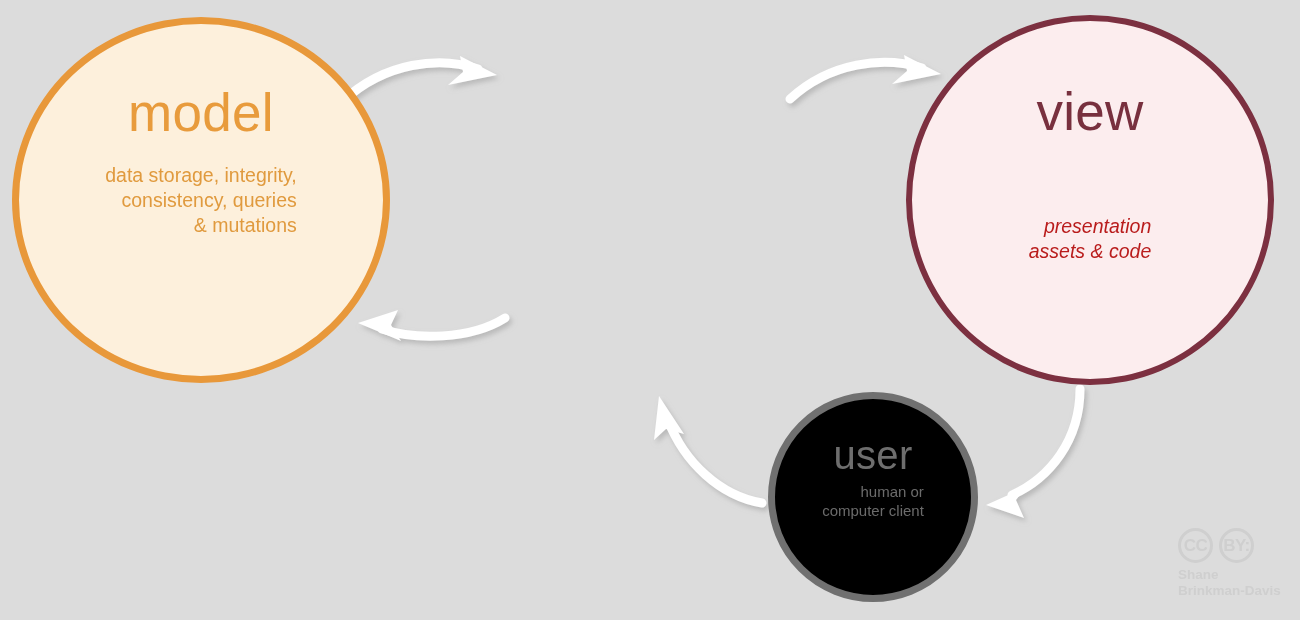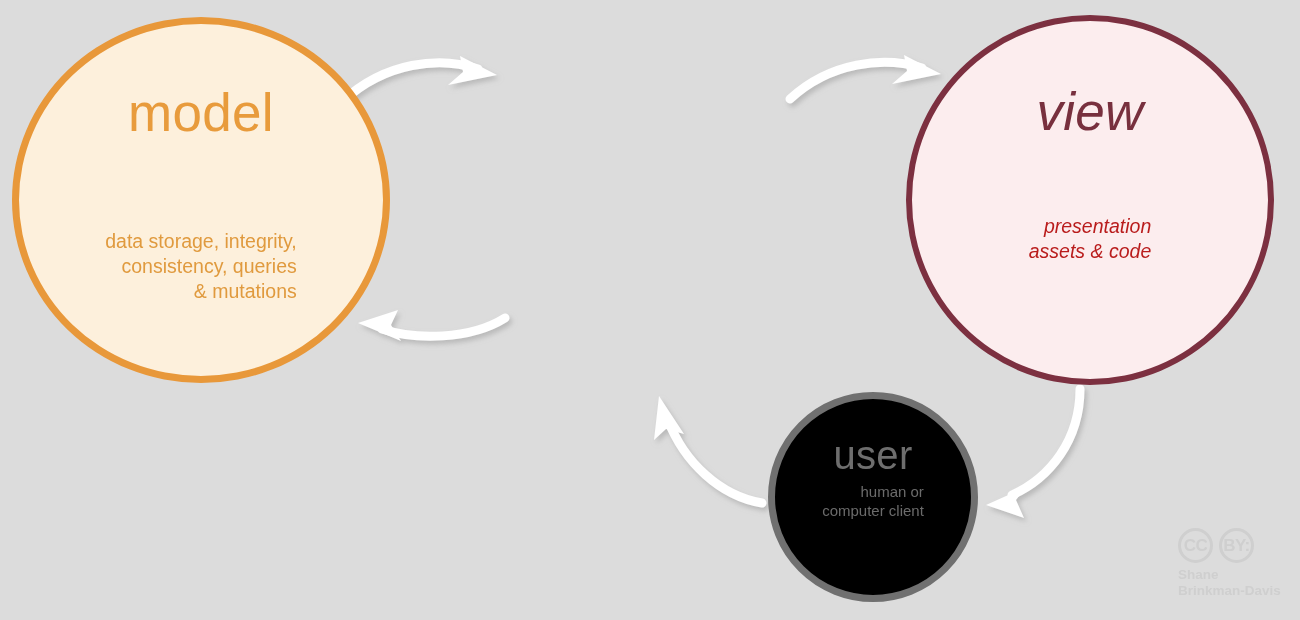--- a/index.html
+++ b/index.html
@@ -47,21 +47,21 @@
     width: 378px; height: 366px;
     border: 7px solid #e8983a;
     background: #fdf0dc;
   }
   #node-model .title {
     margin-top: 62px;
     font-size: 53px;
     color: #e89b3c;
   }
   #node-model .desc {
-    margin-top: 90px;
+    margin-top: 24px;
     font-size: 19.5px;
     color: #e09a3e;
   }
 
   
   #node-controller {
     left: 458px; top: 14px;
     width: 372px; height: 372px;
     border: 7px solid #45757a;
     background: #e7f4f2;
@@ -81,21 +81,20 @@
   #node-view {
     left: 906px; top: 15px;
     width: 368px; height: 370px;
     border: 6px solid #7c3040;
     background: #fcedee;
   }
   #node-view .title {
     margin-top: 64px;
     font-size: 53px;
     color: #78303e;
-    font-style: italic;
   }
   #node-view .desc {
     margin-top: 76px;
     font-size: 19.5px;
     color: #b91c1c;
     font-style: italic;
   }
 
   
   #node-user {

